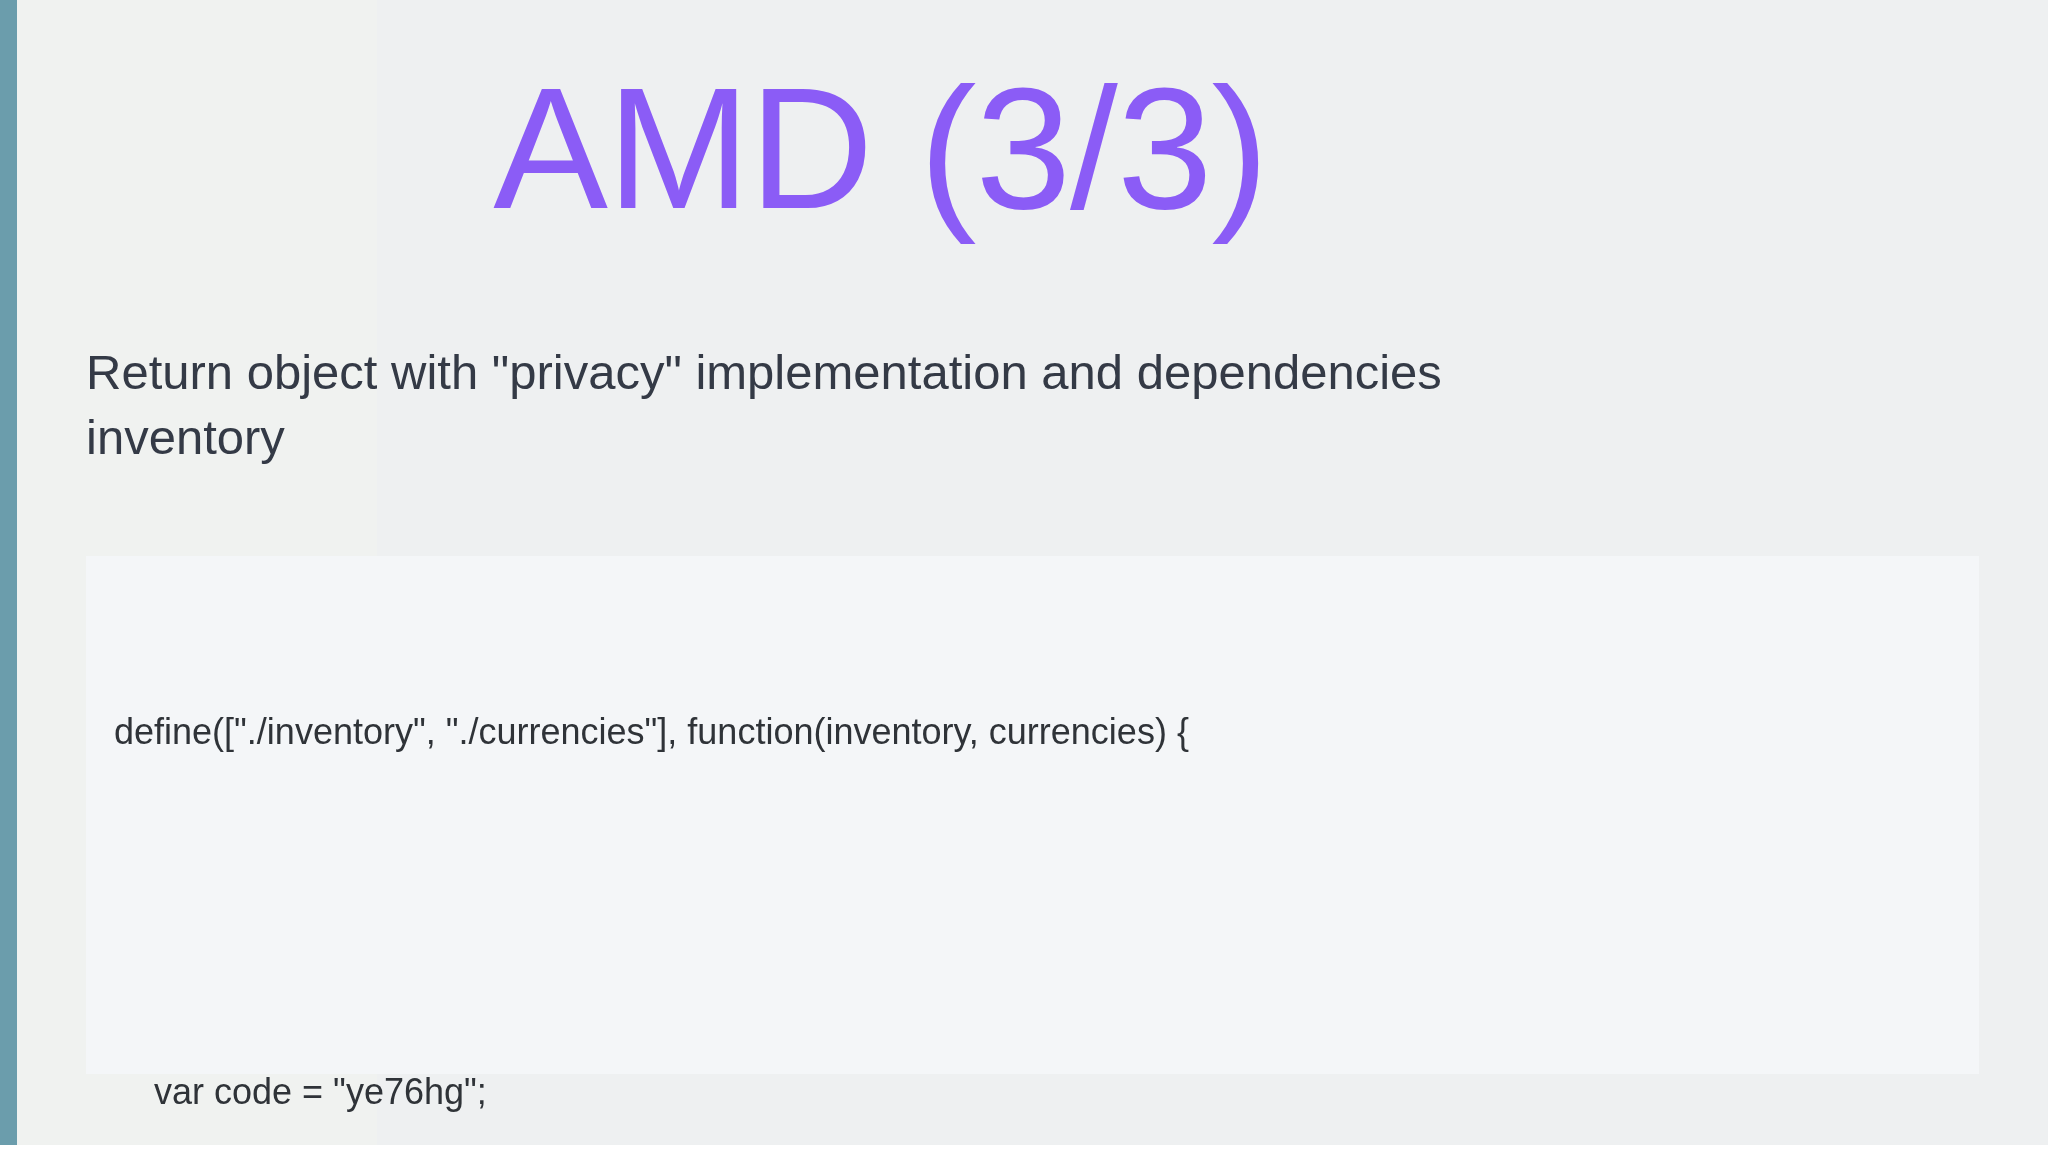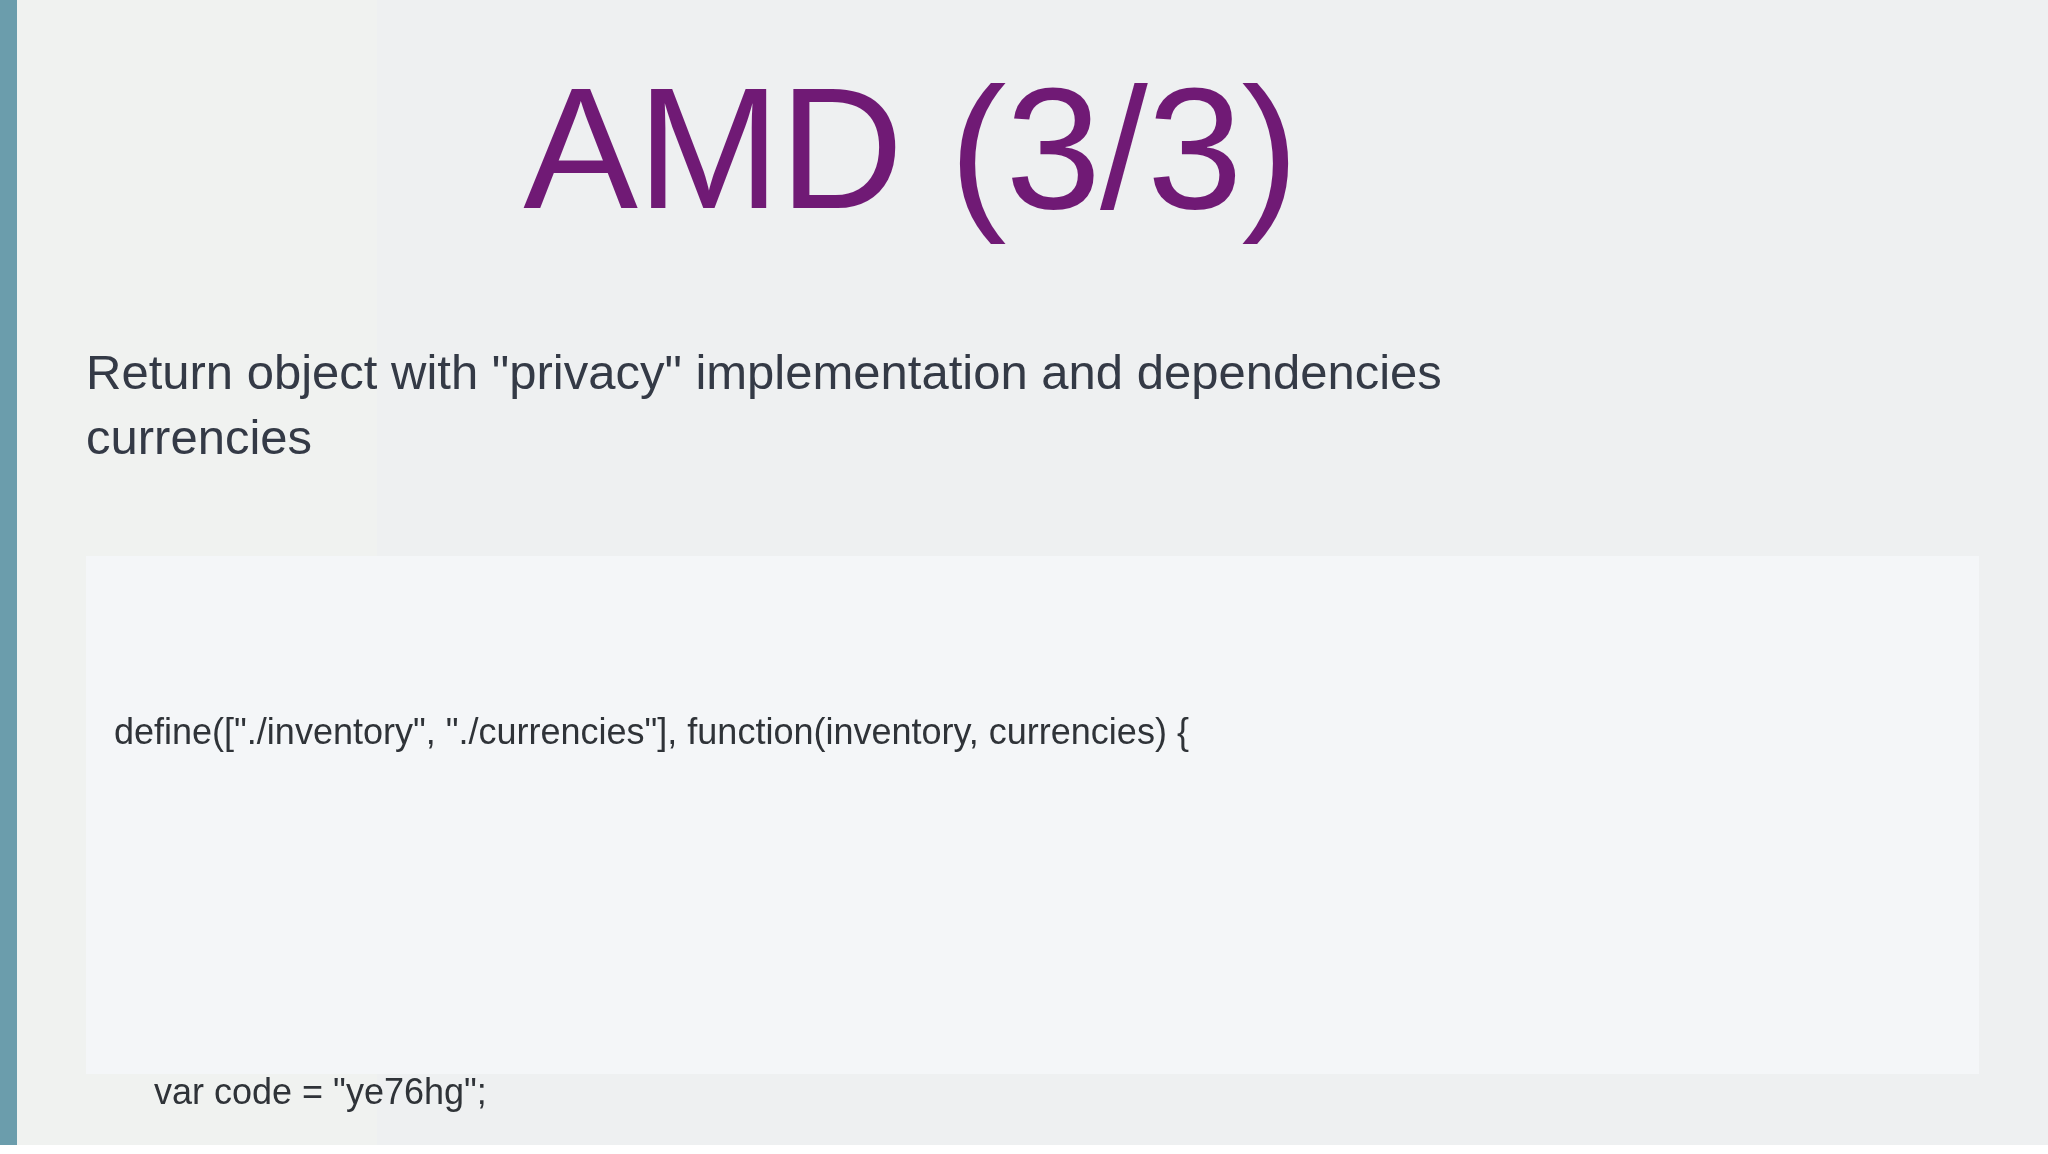--- a/index.html
+++ b/index.html
@@ -44,24 +44,23 @@
 
   .title {
     position: absolute;
     left: 0;
     top: 58px;
     width: 1761px;
     text-align: center;
     font-size: 172px;
     line-height: 1.05;
     font-weight: 400;
-    color: #701a75;
+    color: #8b5cf6;
     letter-spacing: -1px;
     white-space: nowrap;
-    padding-left: 30px;
   }
 
   .subtitle {
     position: absolute;
     left: 86px;
     top: 340px;
     width: 1800px;
     font-size: 49px;
     line-height: 1.33;
     font-weight: 400;
@@ -102,21 +101,21 @@
 
 <div class="slide">
 
   <div class="accent-bar"></div>
   <div class="bg-tint-left"></div>
 
   <div class="title">AMD (3/3)</div>
 
   <div class="subtitle">
     <div>Return object with "privacy" implementation and dependencies</div>
-    <div>currencies</div>
+    <div>inventory</div>
   </div>
 
   <div class="code-panel">
     <div class="code-lines">
       <div class="code-line">define(["./inventory", "./currencies"], function(inventory, currencies) {</div>
       <div class="code-line blank"></div>
       <div class="code-line">    var code = "ye76hg";</div>
       
       
       

